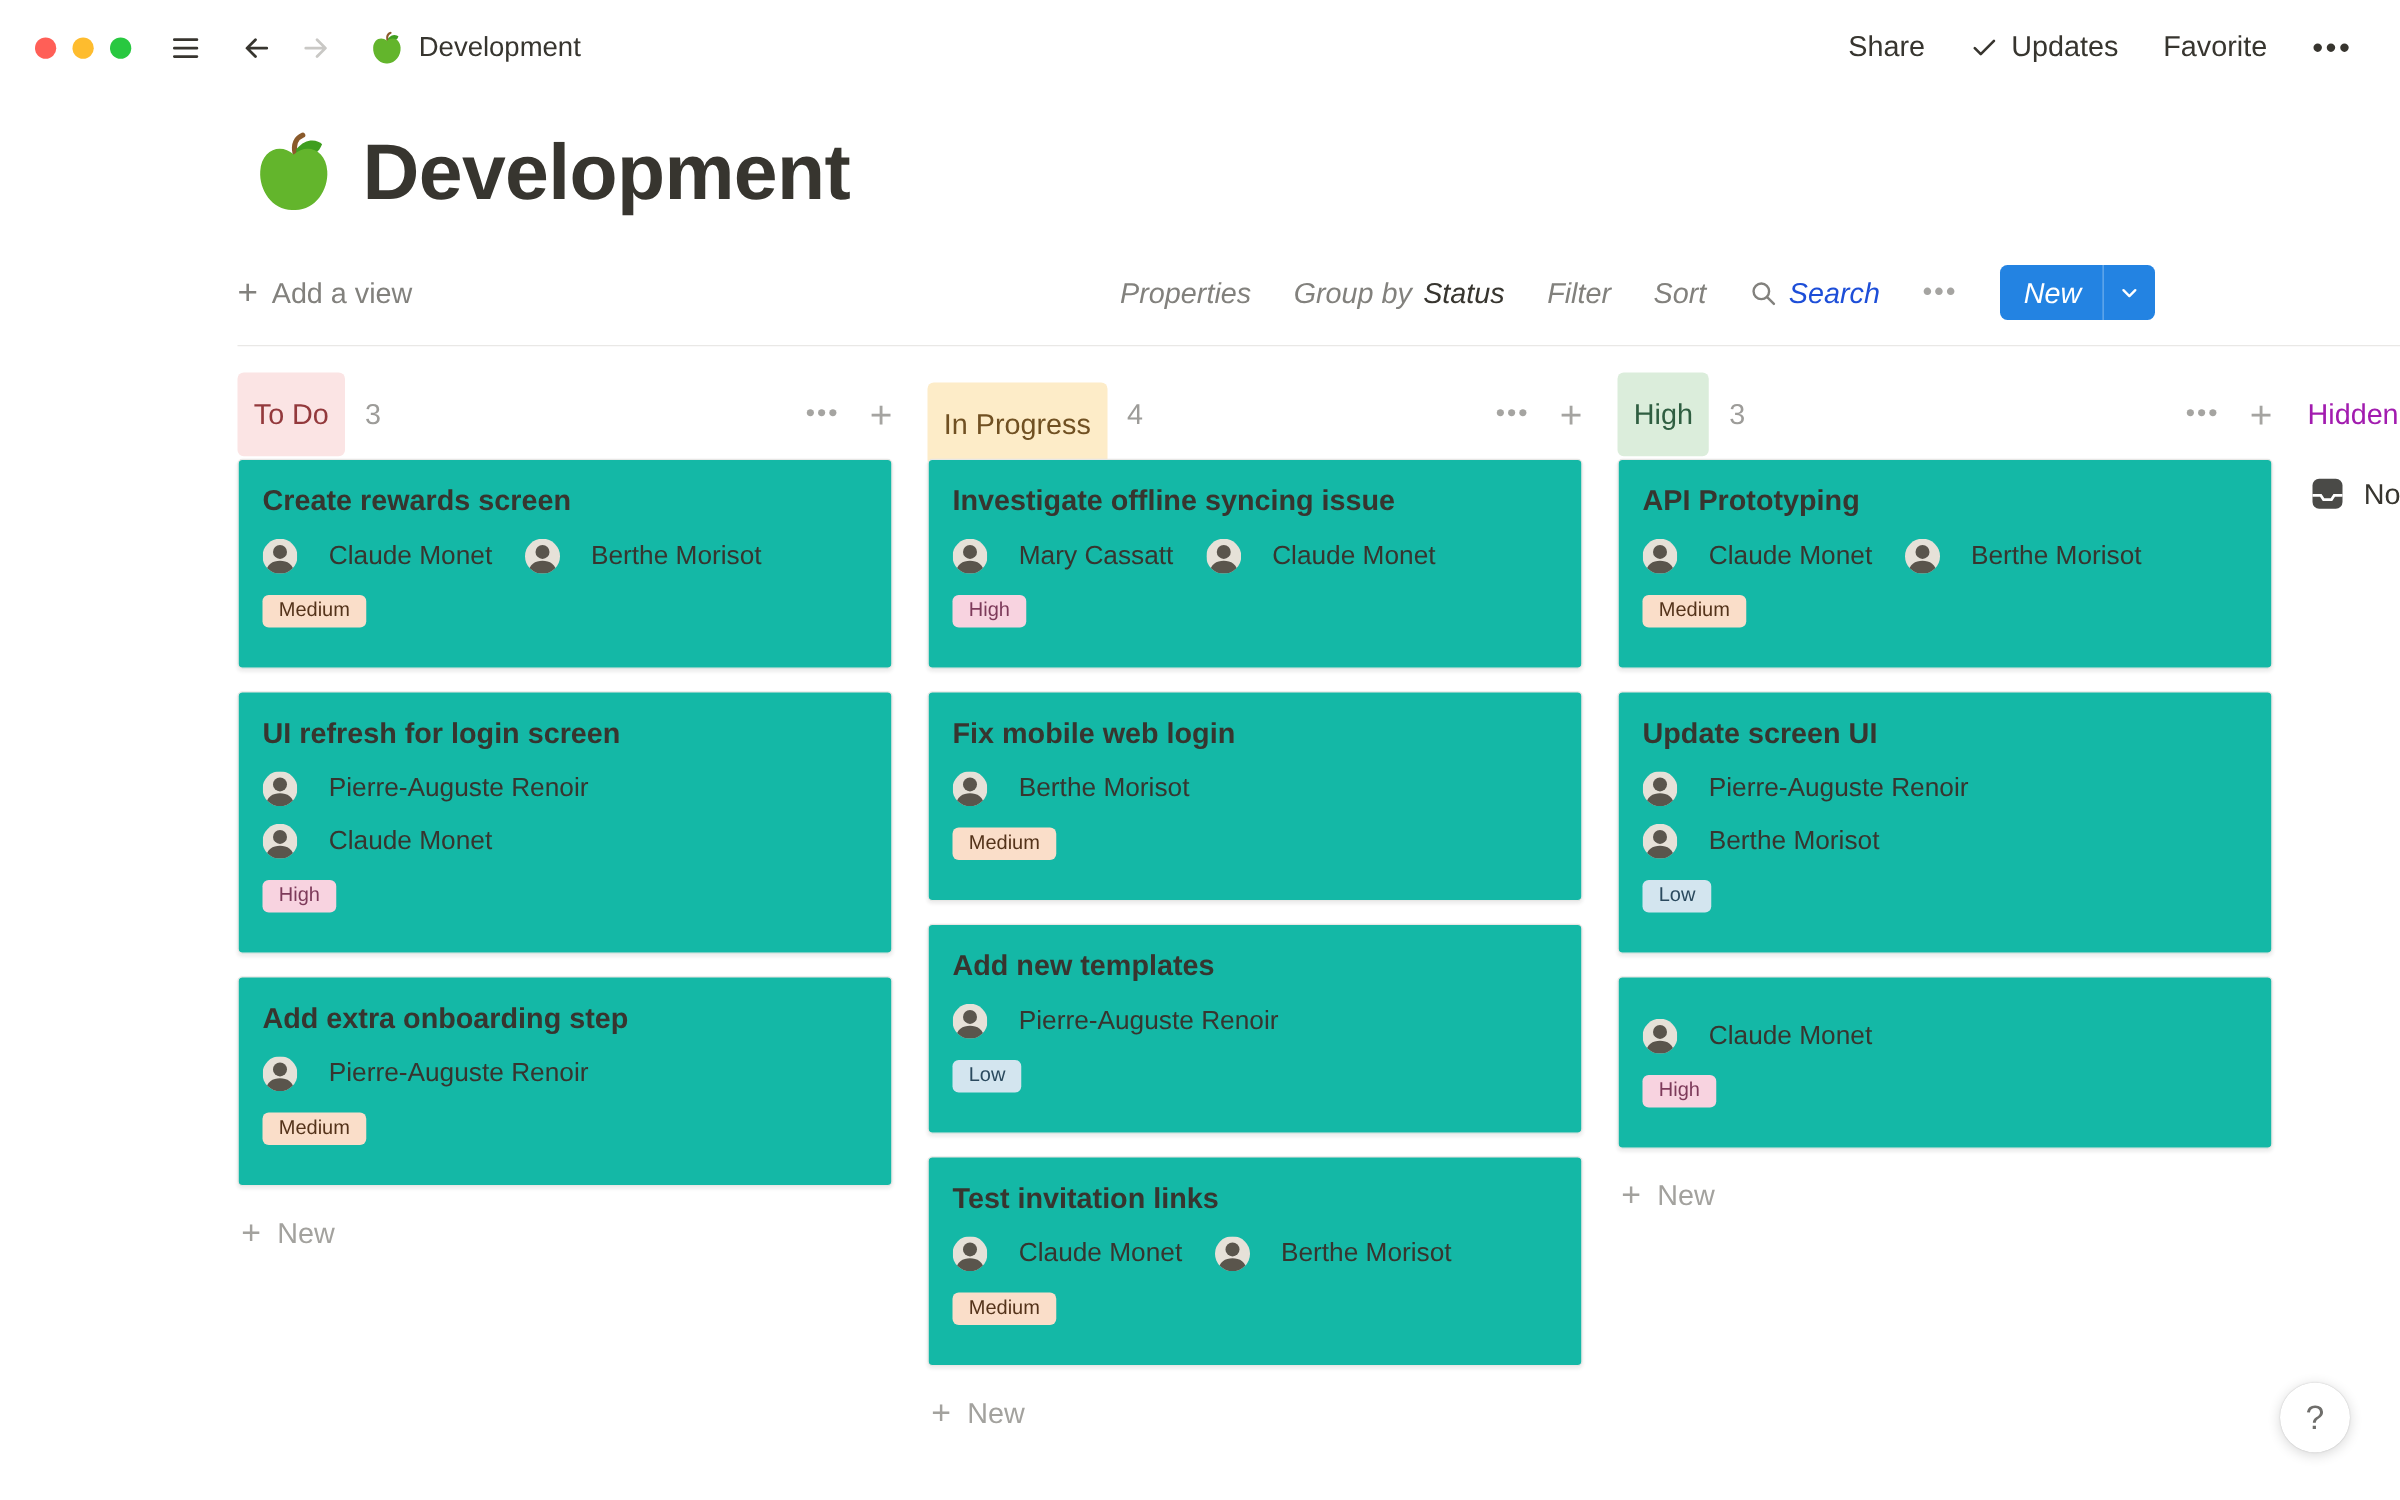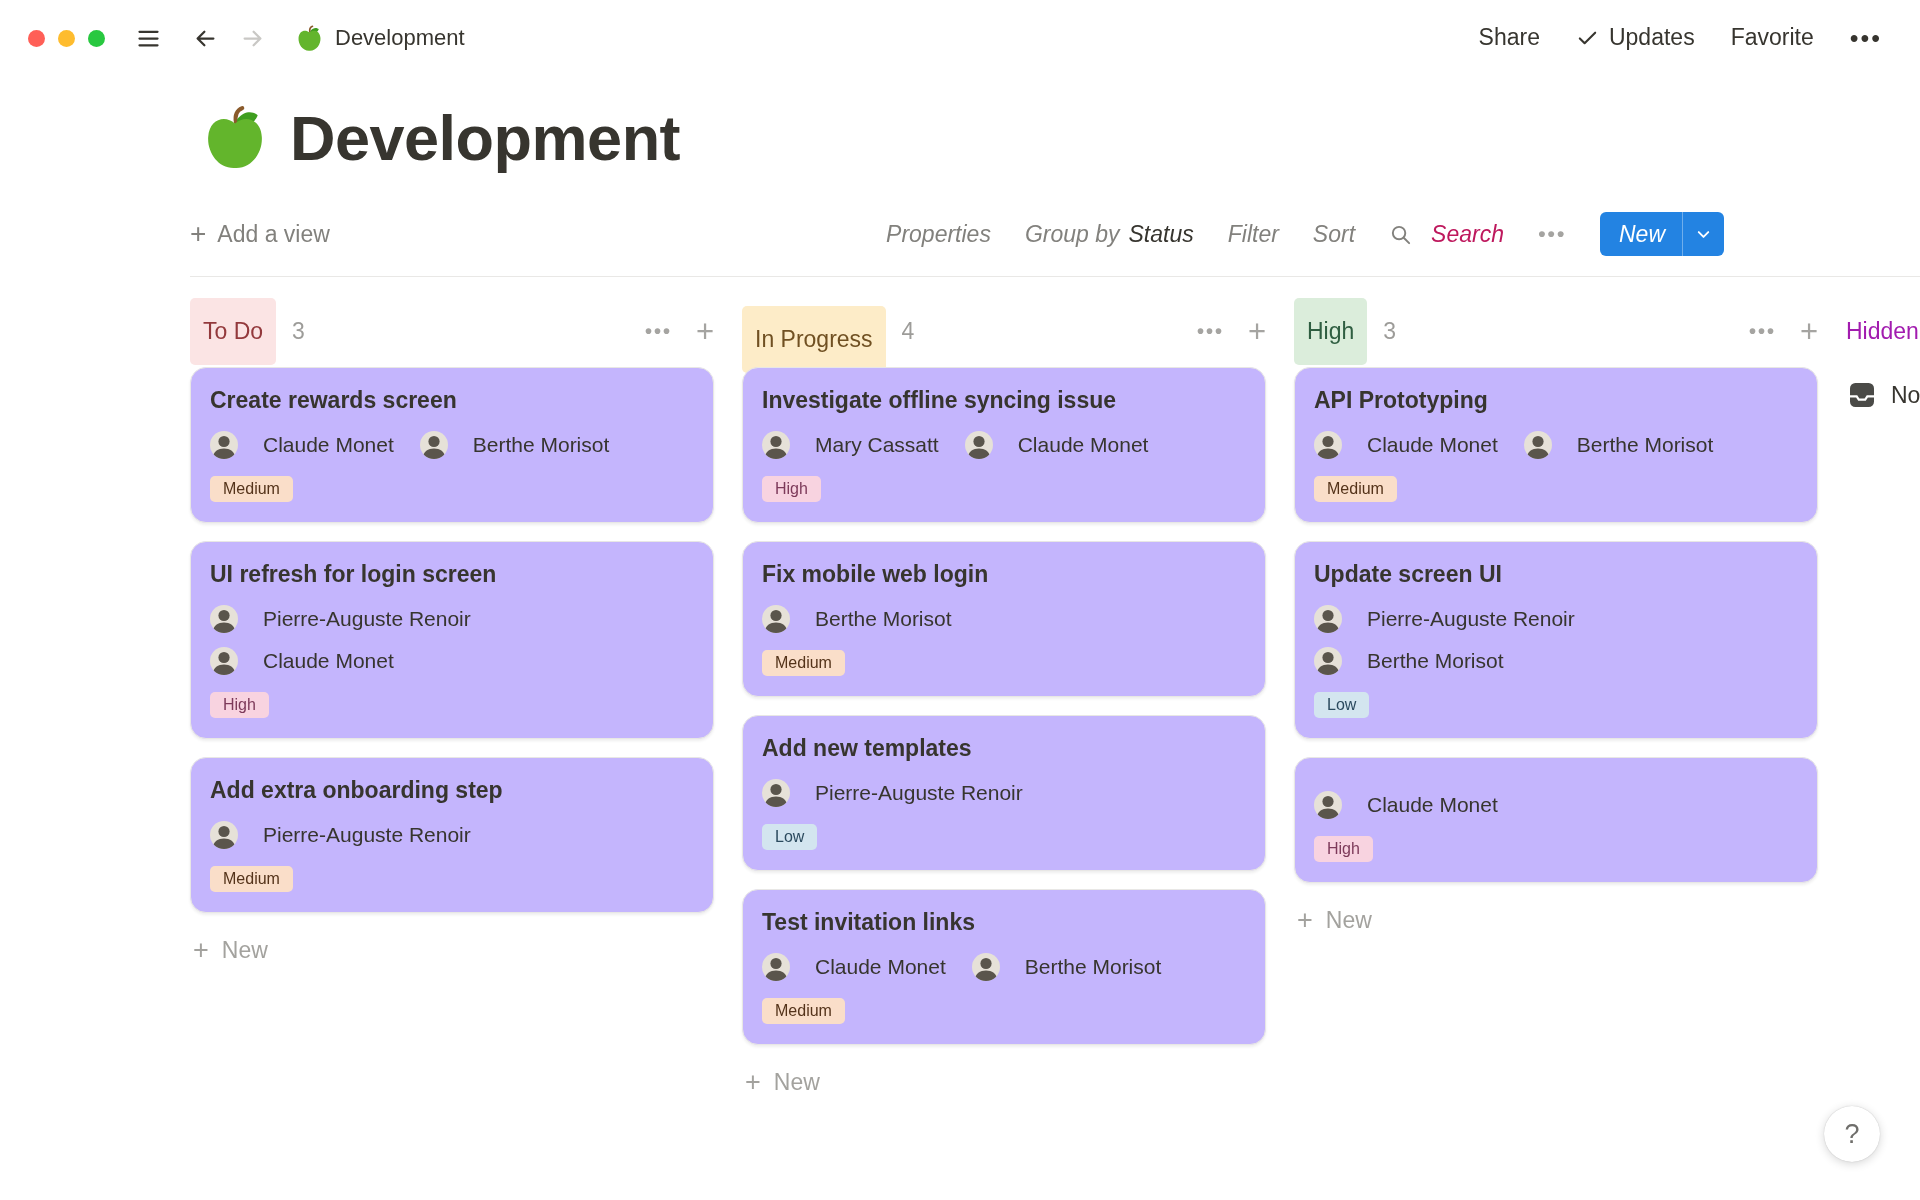--- a/index.html
+++ b/index.html
@@ -36,21 +36,21 @@
 
   
   .view-toolbar { margin:38px 196px 0 190px; display:flex; align-items:center; font-size:23px; height:44px; }
   .add-view { display:flex; align-items:center; gap:11px; color:#82817d; cursor:pointer; }
   .add-view .plus-glyph { font-size:28px; font-weight:300; }
   .toolbar-right { margin-left:auto; display:flex; align-items:center; gap:34px;font-style:italic; }
   .tb-gray { color:#82817d; cursor:pointer; }
   .group-by { display:flex; align-items:center; gap:9px; cursor:pointer; }
   .gb-label { color:#82817d; }
   .gb-value { color:#37352f; }
-  .search-item { display:flex; align-items:center; gap:19px; color:#be185d; cursor:pointer; }
+  .search-item { display:flex; align-items:center; gap:9px; color:#1d4ed8; cursor:pointer; }
   .toolbar-dots { color:#a5a4a1; font-size:21px; letter-spacing:2px; font-weight:700; cursor:pointer; }
   .new-btn { display:flex; align-items:stretch; height:44px; background:var(--accent-blue,#2383e2); color:#fff; border-radius:6px; overflow:hidden; cursor:pointer; }
   .new-label { display:flex; align-items:center; padding:0 17px 0 19px; font-weight:500; }
   .new-chevron { display:flex; align-items:center; padding:0 11px; border-left:1px solid rgba(255,255,255,0.35); }
 
   .divider { height:1px; background:#e9e8e6; margin:20px 0 0 190px; }
 
   
   .board { display:flex; align-items:flex-start; gap:28px; padding:34px 0 0 190px; }
   .column { flex:0 0 524px; width:524px; }
@@ -58,21 +58,21 @@
   .group-badge { font-size:23px; padding:20px 13px; border-radius:5px; font-weight:500; cursor:pointer; }
   .badge-red { background:var(--status-todo-bg,#fbe4e4); color:var(--status-todo-text,#93393c); }
   .badge-yellow { background:var(--status-inprogress-bg,#fdecc8); color:var(--status-inprogress-text,#705022);margin-top:16px; }
   .badge-green { background:var(--status-done-bg,#dbeddb); color:var(--status-done-text,#2f5e41); }
   .col-count { margin-left:16px; font-size:23px; color:#9d9c99; }
   .col-actions { margin-left:auto; display:flex; align-items:center; gap:24px; color:#a5a4a1; }
   .col-dots { font-size:20px; letter-spacing:2px; font-weight:700; cursor:pointer; }
   .col-plus { font-size:31px; font-weight:300; line-height:1; cursor:pointer; }
 
   .cards { margin-top:16px; display:flex; flex-direction:column; gap:18px; }
-  .card { background:#c4b5fd; border:1px solid #e8e7e5; border-radius:16px; padding:18px 19px 20px; box-shadow:0 2px 3px rgba(15,15,15,0.07); cursor:pointer; }
+  .card { background:#14b8a6; border:1px solid #e8e7e5; border-radius:4px; padding:18px 19px 32px; box-shadow:0 2px 3px rgba(15,15,15,0.07); cursor:pointer; }
   .card-title { font-size:23px; font-weight:600; line-height:1.3; }
   .assignees { margin-top:15px; display:flex; flex-wrap:wrap; gap:13px 26px; }
   .card.stack .assignees { flex-direction:column; align-items:flex-start; gap:14px; }
   .assignee { display:flex; align-items:center; gap:25px; font-size:21px; }
   .avatar { width:28px; height:28px; border-radius:50%; overflow:hidden; flex:none; }
   .avatar svg { width:100%; height:100%; }
   .priority { margin-top:17px; }
   .pill { display:inline-block; font-size:16px; padding:4px 13px; border-radius:5px; }
   .p-medium { background:var(--priority-medium-bg,#fadec9); color:var(--priority-medium-text,#54331a); }
   .p-high { background:var(--priority-high-bg,#f8d3e0); color:var(--priority-high-text,#7d3a5a); }

